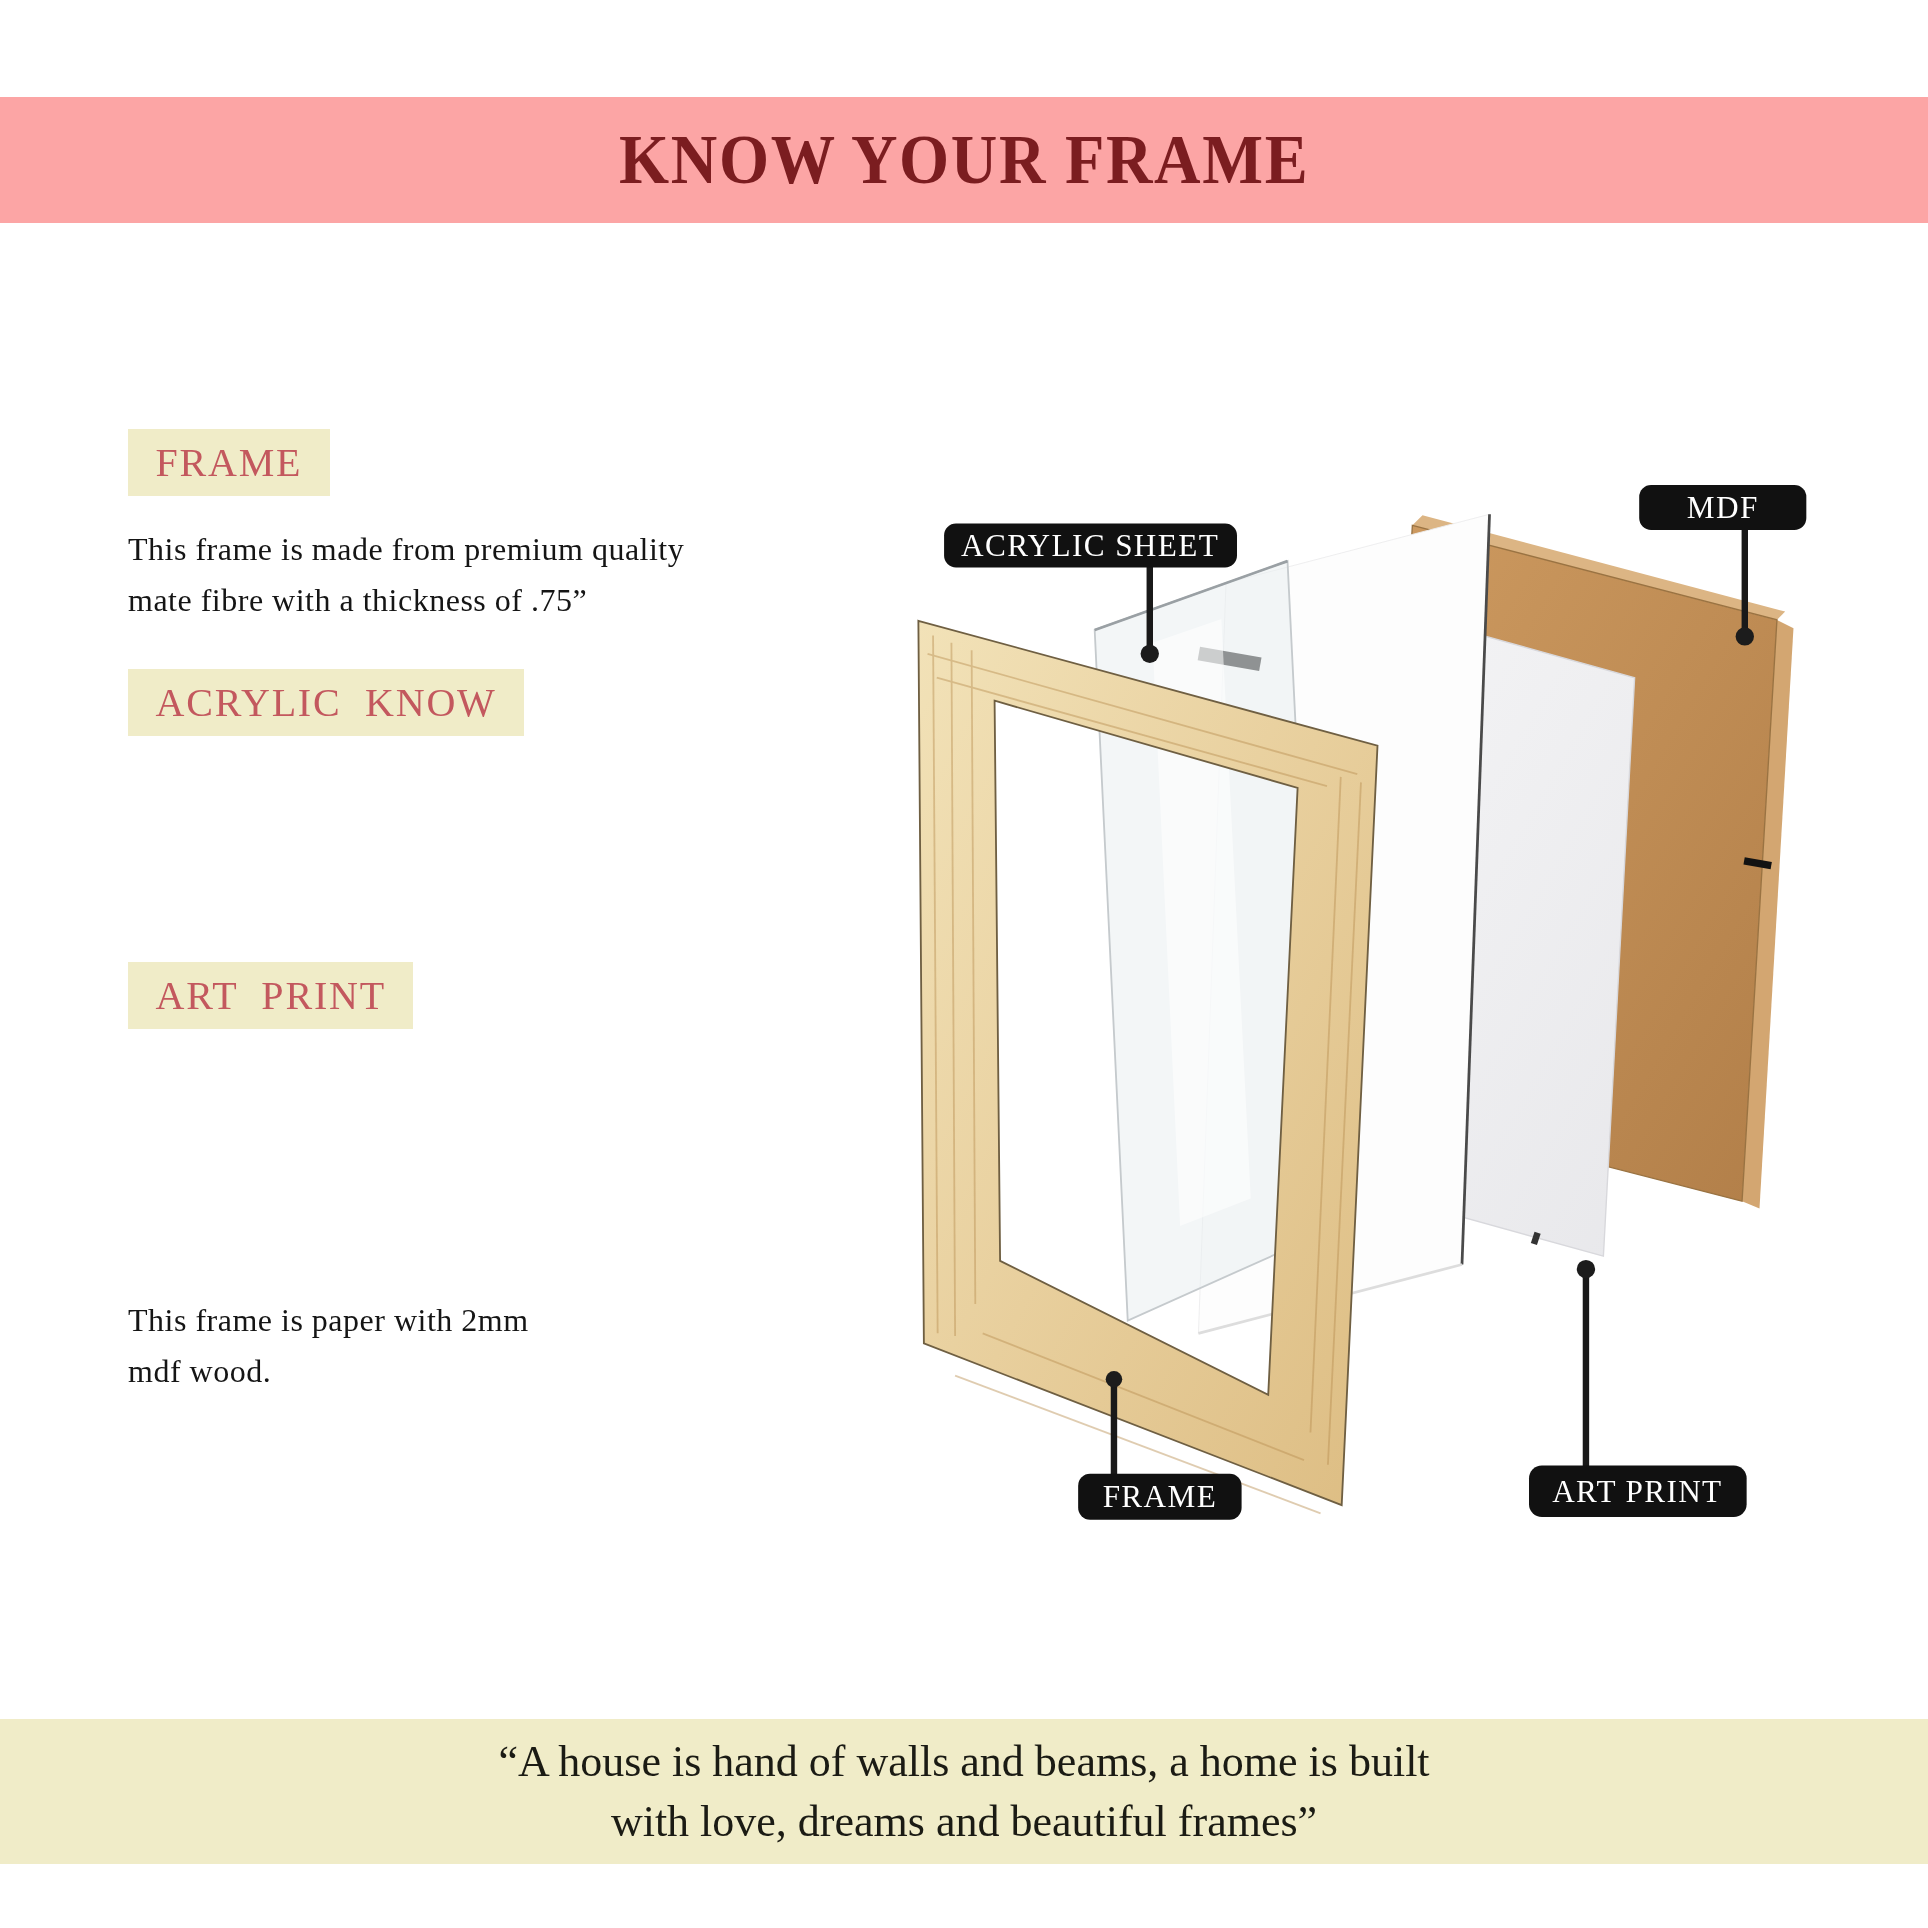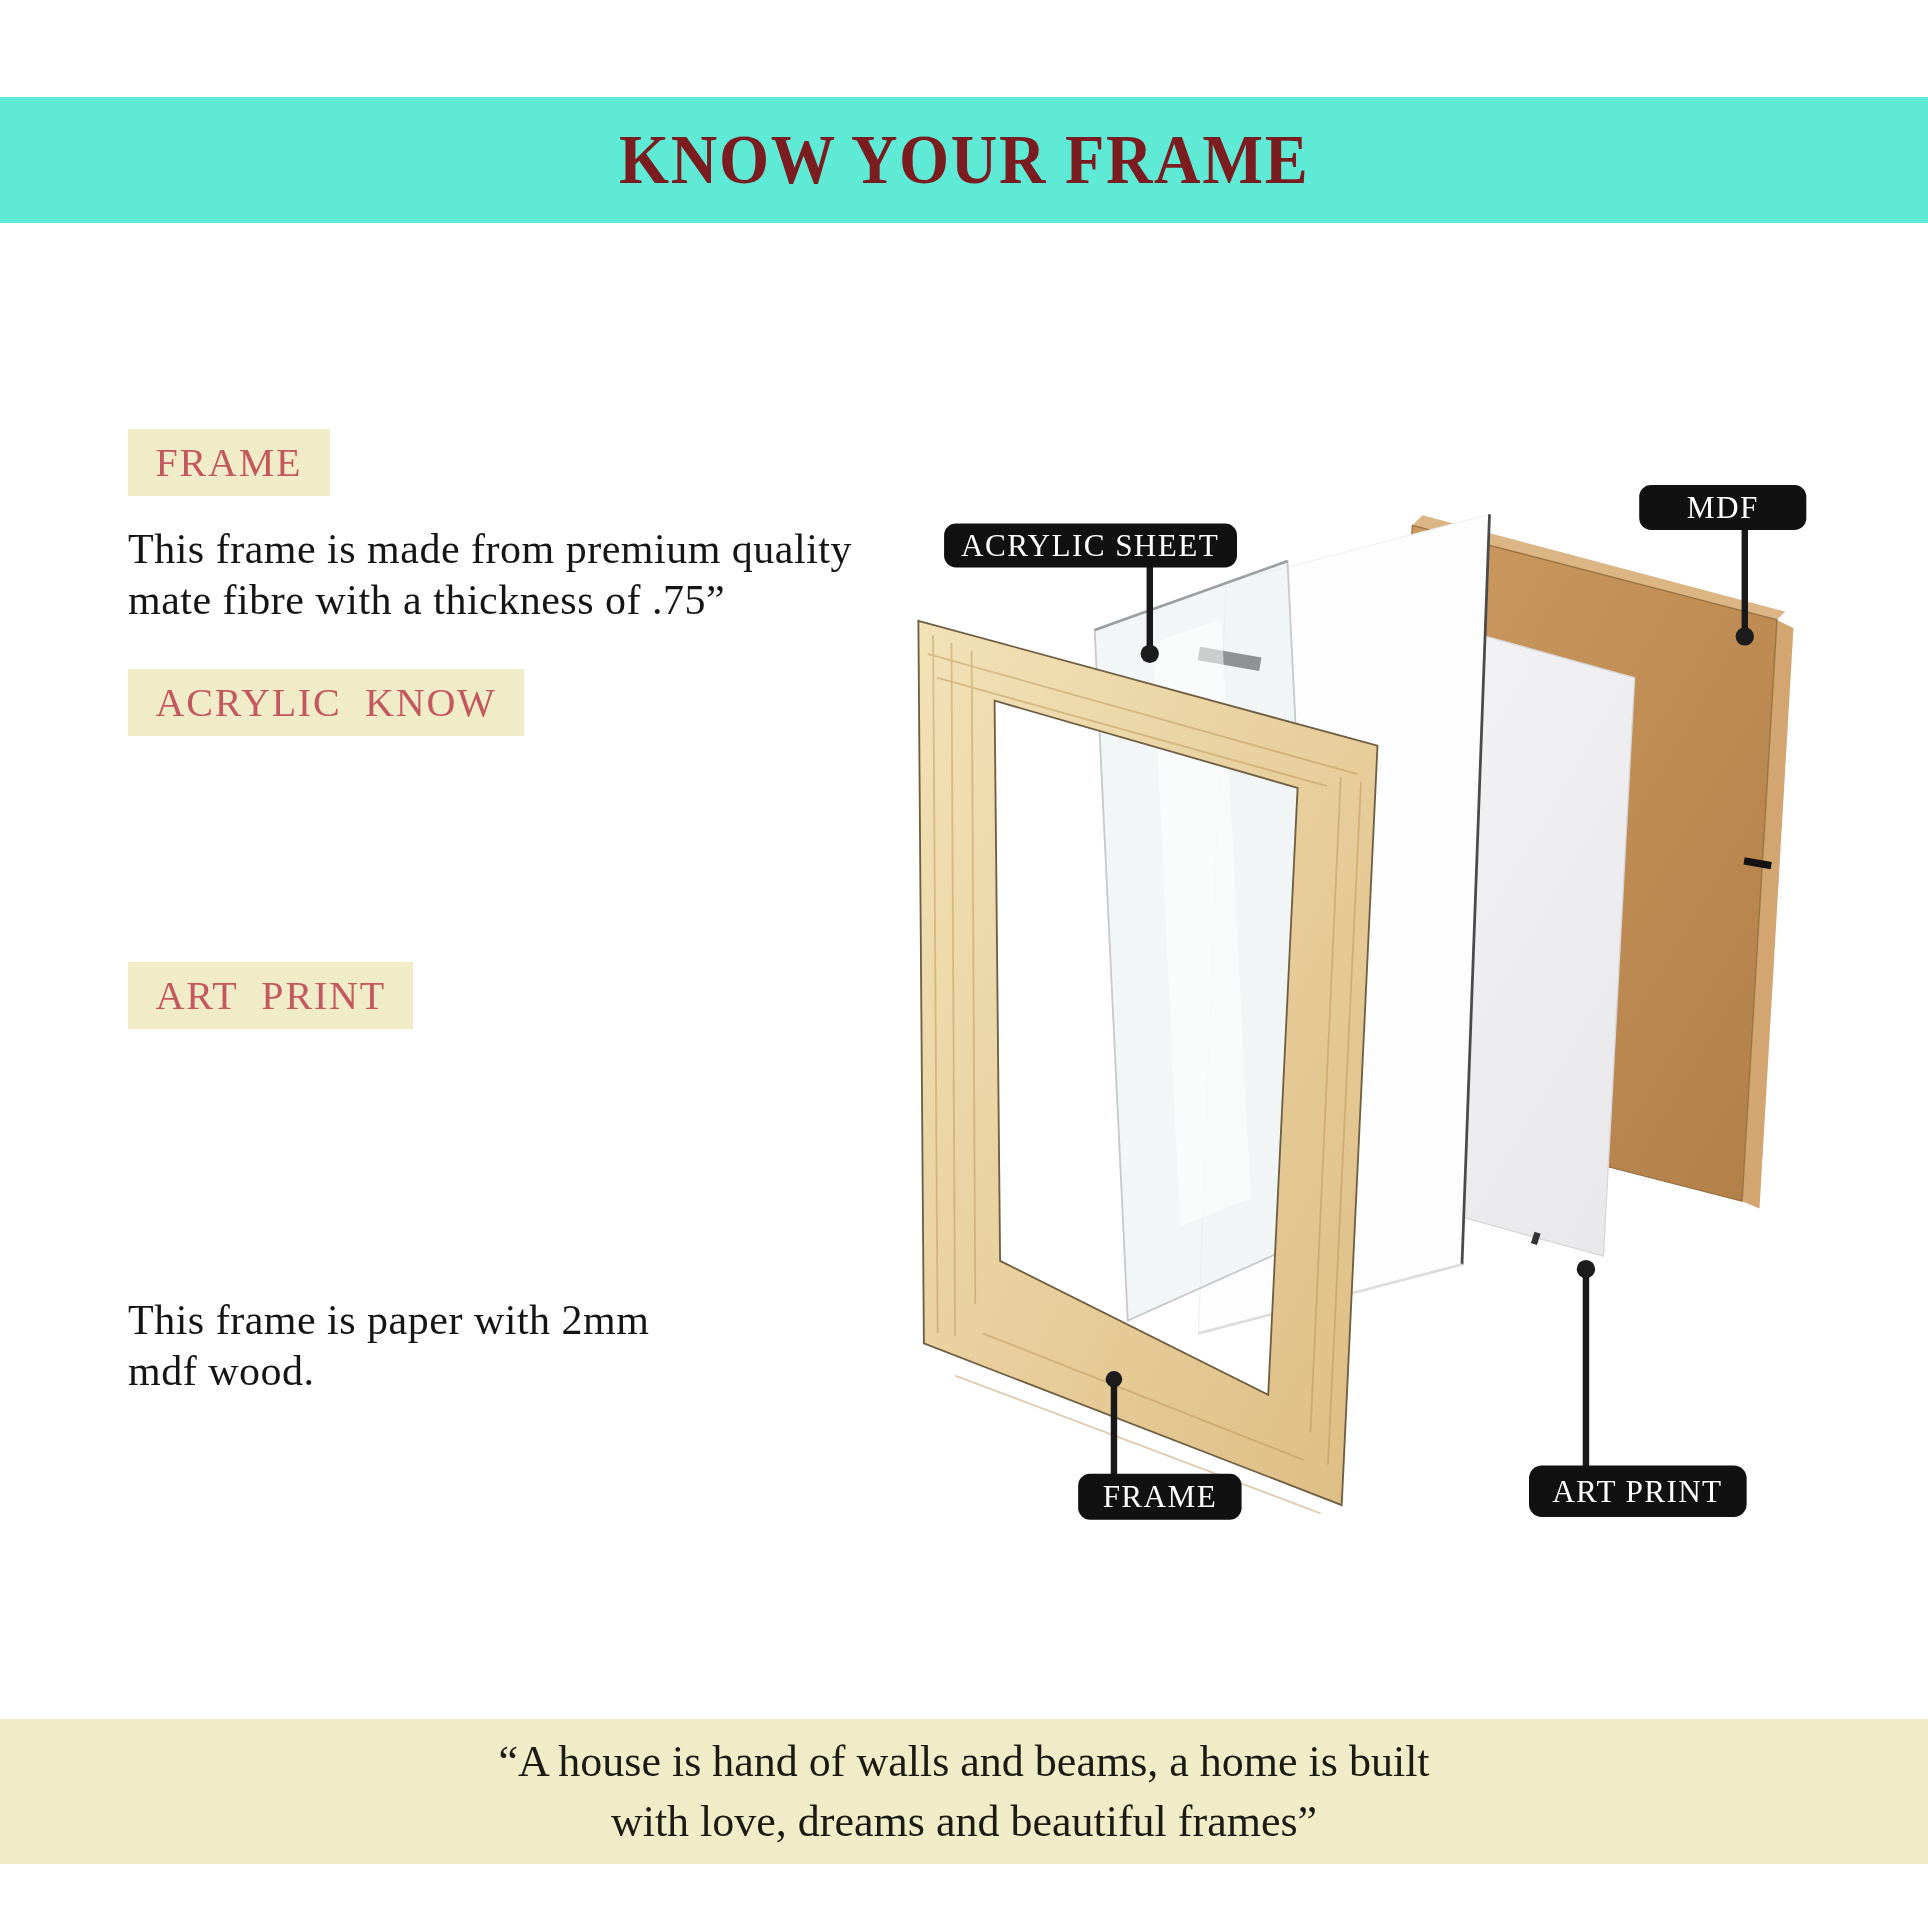--- a/index.html
+++ b/index.html
@@ -3,35 +3,35 @@
 <meta charset="utf-8">
 <style>
   html,body{margin:0;padding:0;background:#ffffff;}
   .page{
     position:relative;width:1928px;height:1928px;overflow:hidden;
     background:#ffffff;font-family:"Liberation Serif","DejaVu Serif",serif;
   }
   
   .top-band{
     position:absolute;left:0;top:97px;width:1928px;height:126px;
-    background:#5eead4;display:flex;align-items:center;justify-content:center;
+    background:#fca5a5;display:flex;align-items:center;justify-content:center;
   }
   .top-band h1{
     margin:0;font-size:70px;font-weight:700;color:#7b1d20;
     letter-spacing:1.8px;transform:scaleX(.92);white-space:pre;
   }
   
   .section{position:absolute;left:128px;width:918px;}
   .badge{
     display:inline-block;background:#f0ecc8;color:#c3585e;
     font-size:40px;font-weight:400;padding:10px 27.5px;white-space:pre;
     letter-spacing:1.8px;
   }
   .section p{
-    margin:27.5px 0 0 0;font-size:42px;line-height:51px;color:#151515;
+    margin:27.5px 0 0 0;font-size:32px;line-height:51px;color:#151515;
     white-space:pre;letter-spacing:0.5px;
   }
   .s1{top:429px;} .s2{top:669px;} .s3{top:962px;} .s4{top:1267px;}
   
   .quote-band{
     position:absolute;left:0;top:1719px;width:1928px;height:145px;
     background:#f0ecc8;display:flex;align-items:center;justify-content:center;
   }
   .quote-band p{
     margin:0;text-align:center;font-size:44px;line-height:60px;color:#1b1b14;

